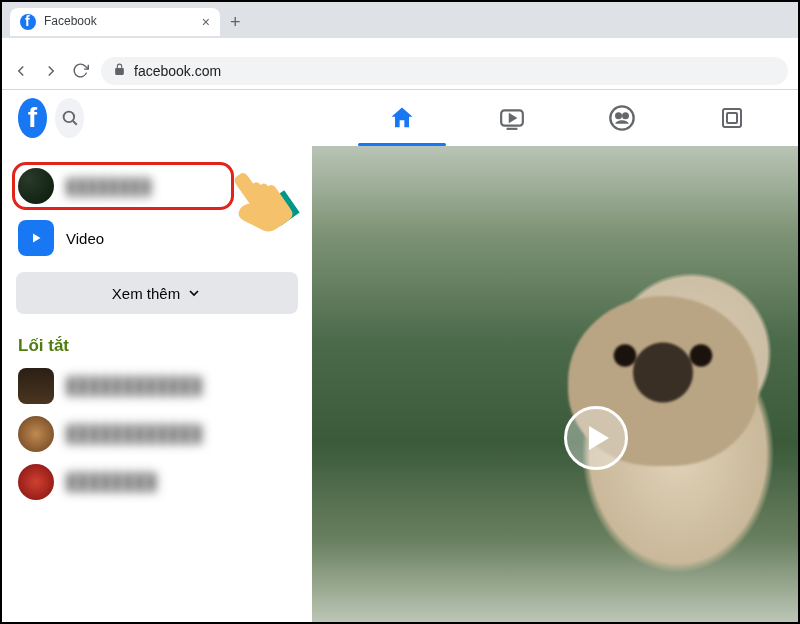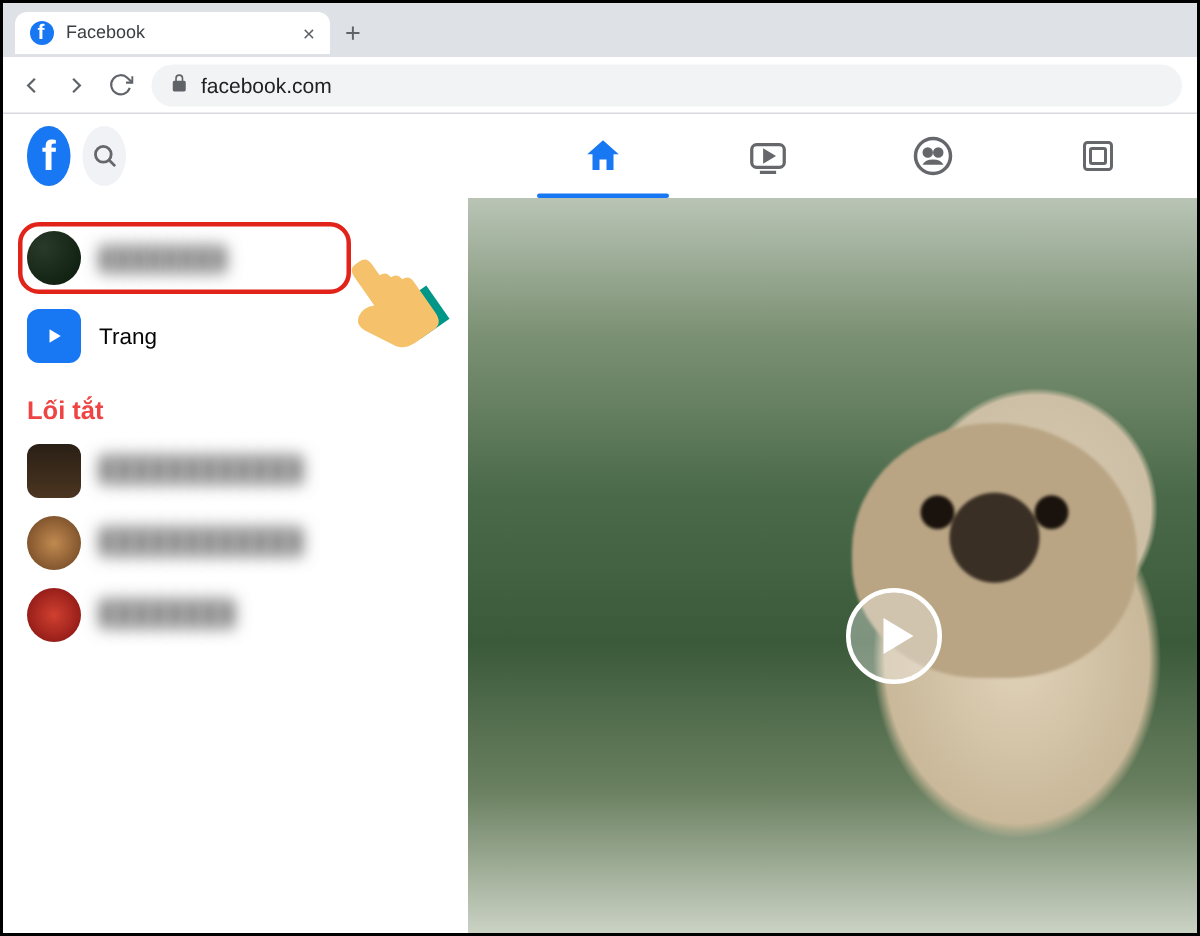--- a/index.html
+++ b/index.html
@@ -7,21 +7,21 @@
 
     
     .tab-bar { display: flex; align-items: center; background: #dee1e6; height: 36px; padding: 4px 8px 0 8px; }
     .tab { display: flex; background: #fff; border-radius: 8px 8px 0 0; padding: 6px 10px; width: 210px; gap: 8px; font-size: 12px; color: #3c4043; }
     .favicon { width: 16px; height: 16px; background: #1877f2; border-radius: 50%; position: relative; }
     .favicon::after { content: "f"; position: absolute; color: #fff; font-weight: bold; font-size: 14px; left: 5px; top: -1px; font-family: Arial; }
     .tab-title { flex: 1; }
     .tab-close { font-size: 14px; color: #5f6368; cursor: pointer; }
     .new-tab { color: #5f6368; font-size: 18px; margin-left: 10px; cursor: pointer; }
 
-    .addr-bar { display: flex; align-items: center; height: 38px; padding: 0 10px; gap: 12px; background: #fff; border-bottom: 1px solid #dadce0; }
+    .addr-bar { display: flex; align-items: center; height: 38px; padding: 0 10px; gap: 12px; background: #fff; border-bottom: 1px solid #dadce0; margin-top: 14px; }
     .chrome-icon { color: #5f6368; display: flex; align-items: center; }
     .url-field { flex: 1; display: flex; align-items: center; gap: 8px; height: 28px; background: #f1f3f4; border-radius: 14px; padding: 0 12px; font-size: 14px; color: #202124; }
     .lock-icon { color: #5f6368; font-size: 12px; }
 
     
     .fb-header { display: flex; align-items: center; height: 56px; padding: 0 16px; background: #fff; box-shadow: 0 1px 3px rgba(0,0,0,0.1); gap: 8px; }
     .fb-logo { width: 40px; height: 40px; background: #1877f2; border-radius: 50%; display: flex; align-items: center; justify-content: center; color: #fff; font-weight: bold; font-size: 28px; font-family: Arial; }
     .search-btn { width: 40px; height: 40px; background: #f0f2f5; border-radius: 50%; display: flex; align-items: center; justify-content: center; color: #65676b; }
     .nav-tabs { flex: 1; display: flex; justify-content: center; gap: 10px; margin-left: 260px; }
     .nav-tab { width: 100px; height: 56px; display: flex; align-items: center; justify-content: center; color: #65676b; cursor: pointer; position: relative; }
@@ -41,21 +41,21 @@
     .icon-events { background: #fff; border: 1px solid #ddd; border-radius: 8px; position: relative; }
     .icon-events::before { content: ""; position: absolute; top: 0; left: 0; right: 0; height: 10px; background: #f02849; border-radius: 7px 7px 0 0; }
     .icon-events::after { content: "✦"; position: absolute; left: 10px; top: 12px; color: #e84a5f; font-size: 14px; }
 
     .profile-highlight { position: relative; }
     .profile-highlight .outline { position: absolute; top: 2px; left: 2px; right: 70px; bottom: 2px; border: 3px solid #e2231a; border-radius: 14px; pointer-events: none; }
     .blurred { color: transparent; text-shadow: 0 0 10px rgba(100,100,100,0.8); user-select: none; }
 
     .see-more { margin: 8px 6px; height: 42px; background: #e4e6e9; border-radius: 8px; display: flex; align-items: center; justify-content: center; gap: 6px; font-size: 15px; color: #050505; font-weight: 500; cursor: pointer; }
 
-    .shortcuts-title { padding: 14px 8px 6px 8px; font-size: 17px; font-weight: 600; color: #ef4444; }
+    .shortcuts-title { padding: 14px 8px 6px 8px; font-size: 17px; font-weight: 600; color: #4d7c0f; }
     .shortcut-item { display: flex; align-items: center; gap: 12px; padding: 6px 8px; border-radius: 8px; cursor: pointer; }
     .shortcut-thumb { width: 36px; height: 36px; border-radius: 8px; flex-shrink: 0; }
 
     
     .feed { flex: 1; background: #f0f2f5; position: relative; overflow: hidden; }
     .feed-img { position: absolute; inset: 0; background:
       radial-gradient(circle at 78% 42%, #d8c9b0 0%, #cdbfa5 16%, rgba(0,0,0,0) 17%),
       linear-gradient(180deg, #b9c4b6 0%, #7d9274 18%, #4a6a4a 40%, #3a5a3a 60%, #6a8060 80%, #cfd6c9 100%);
     }
     .dog-shape { position:absolute; right:0; top:120px; width:300px; height:340px; background: radial-gradient(ellipse 160px 200px at 60% 55%, #e0d2b9 0%, #c9b899 55%, rgba(0,0,0,0) 60%); }
@@ -151,26 +151,32 @@
       <span class="blurred">████████</span>
       <div class="outline"></div>
     </div>
 
     <div class="side-item">
       <div class="side-icon icon-video">
         <svg width="18" height="18" viewBox="0 0 24 24" fill="#fff">
             <polygon points="8 6 18 12 8 18"></polygon>
           </svg>
       </div>
-      <span>Trang</span>
-    </div>
-
-
-
-
+      <span>Video</span>
+    </div>
+
+
+
+
+    <div class="see-more">
+      <span>Xem thêm</span>
+      <svg width="16" height="16" viewBox="0 0 24 24" fill="none" stroke="currentColor" stroke-width="2.5">
+          <polyline points="6 9 12 15 18 9"></polyline>
+        </svg>
+    </div>
 
     <div class="shortcuts-title">Lối tắt</div>
 
     <div class="shortcut-item">
       <div class="shortcut-thumb" style="background:linear-gradient(#2a1f15,#4a3520);"></div>
       <span class="blurred">████████████</span>
     </div>
     <div class="shortcut-item">
       <div class="shortcut-thumb" style="background:radial-gradient(#c08a50,#6a4020);border-radius:50%;"></div>
       <span class="blurred">████████████</span>

